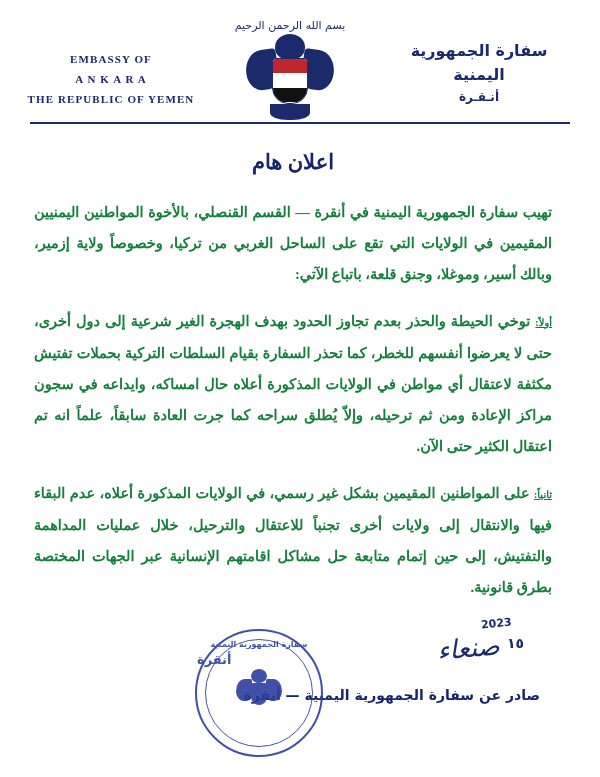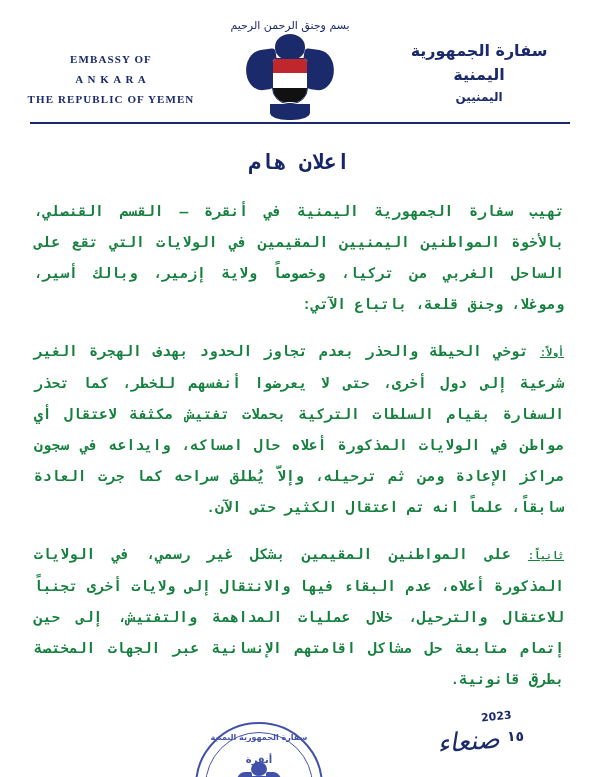--- a/index.html
+++ b/index.html
@@ -137,24 +137,24 @@
   .divider {
     width: 540px;
     height: 1.5px;
     background: #1b2a6b;
     margin: 2px auto 0 auto;
   }
 
   
   .body {
     direction: rtl;
-    padding: 26px 36px 0 34px;
+    padding: 26px 48px 0 34px;
     box-sizing: border-box;
     color: #0f1a4a;
-    font-family: Liberation Mono, monospace;
+    font-family: Liberation Serif, serif;
   }
   .doc-title {
     text-align: center;
     font-size: 21px;
     font-weight: bold;
     color: #17256a;
     margin-bottom: 22px;
     letter-spacing: 0.5px;
   }
   .para {
@@ -274,59 +274,58 @@
     position: absolute;
     left: 0; right: 0; top: 9px;
     text-align: center;
     font-size: 8px;
     font-weight: bold;
     direction: rtl;
   }
   .seal-sub-text {
     position: absolute;
     left: 0; right: 0; top: 21px;
-    text-align: center;
-    font-size: 10px;
-    font-weight: bold;
-    direction: rtl;
-    margin-top: 9px;
+    text-align: left;
+    font-size: 13px;
+    font-weight: bold;
+    direction: rtl;
   }
 </style>
 </head>
 <body>
 
 <div class="page">
 
   <div class="header">
 
     <div class="header-left">
       <div>EMBASSY OF</div>
       <div>A N K A R A</div>
       <div>THE REPUBLIC OF YEMEN</div>
     </div>
 
     <div class="emblem-wrap">
-      <div class="basmala">بسم وجنق الرحمن الرحيم</div>
+      <div class="basmala">بسم الله الرحمن الرحيم</div>
       <div class="emblem">
         <div class="wing left"></div>
         <div class="wing right"></div>
         <div class="eagle-head"></div>
         <div class="eagle-beak"></div>
         <div class="shield">
           <div class="s1"></div>
             <div class="s2"></div>
             <div class="s3"></div>
         </div>
         <div class="tail"></div>
       </div>
     </div>
 
     <div class="header-right">
       <div class="line1">سفارة الجمهورية اليمنية</div>
-      <div class="line2">اليمنيين</div>
+      <div class="line2">أنـقـرة</div>
     </div>
   </div>
 
   <div class="divider"></div>
 
   <div class="body">
     <div class="doc-title">اعلان هام</div>
 
     <div class="para">تهيب سفارة الجمهورية اليمنية في أنقرة — القسم القنصلي، بالأخوة المواطنين اليمنيين المقيمين في الولايات التي تقع على الساحل الغربي من تركيا، وخصوصاً ولاية إزمير، وبالك أسير، وموغلا، وجنق قلعة، باتباع الآتي:</div>
 

